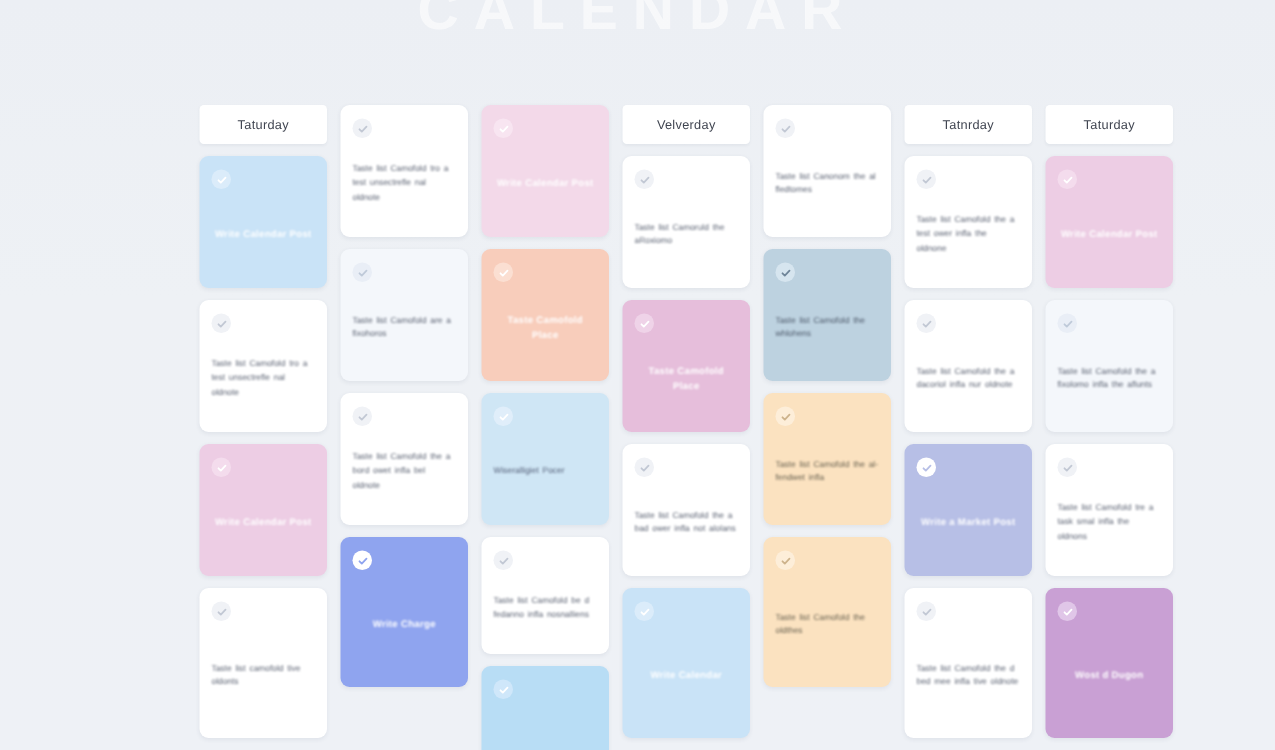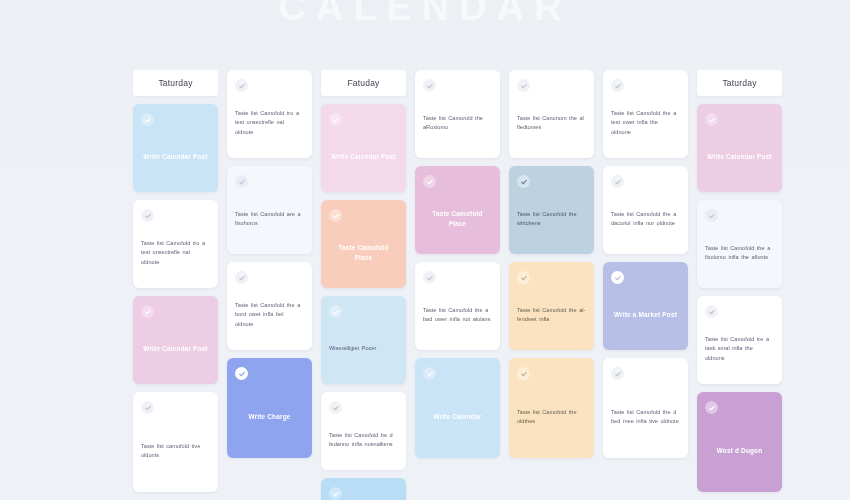--- a/index.html
+++ b/index.html
@@ -237,21 +237,20 @@
         <div class="card t-peri2 h-xl">
           <div class="badge">
             <svg viewBox="0 0 12 12" fill="none" stroke-width="1.8" stroke-linecap="round" stroke-linejoin="round">
               <polyline points="2.5,6.3 4.8,8.6 9.5,3.6"></polyline>
             </svg>
           </div>
           <div class="ctitle">Write Charge</div>
         </div>
       </div>
       <div class="col">
-        <div class="dayhead">Fatuday</div>
         <div class="card t-pinkpale h-l">
           <div class="badge">
             <svg viewBox="0 0 12 12" fill="none" stroke-width="1.8" stroke-linecap="round" stroke-linejoin="round">
               <polyline points="2.5,6.3 4.8,8.6 9.5,3.6"></polyline>
             </svg>
           </div>
           <div class="ctitle">Write Calendar Post</div>
         </div>
         <div class="card t-peach h-l">
           <div class="badge">
@@ -279,20 +278,21 @@
         </div>
         <div class="card t-blue2 h-xl">
           <div class="badge">
             <svg viewBox="0 0 12 12" fill="none" stroke-width="1.8" stroke-linecap="round" stroke-linejoin="round">
               <polyline points="2.5,6.3 4.8,8.6 9.5,3.6"></polyline>
             </svg>
           </div>
         </div>
       </div>
       <div class="col">
+        <div class="dayhead">Velverday</div>
         <div class="card t-white h-l">
           <div class="badge">
             <svg viewBox="0 0 12 12" fill="none" stroke-width="1.8" stroke-linecap="round" stroke-linejoin="round">
               <polyline points="2.5,6.3 4.8,8.6 9.5,3.6"></polyline>
             </svg>
           </div>
           <div class="ctext plain">Taste list Camoruld the aRoxiomo</div>
         </div>
         <div class="card t-pink h-l">
           <div class="badge">
@@ -347,20 +347,21 @@
         <div class="card t-cream h-xl">
           <div class="badge">
             <svg viewBox="0 0 12 12" fill="none" stroke-width="1.8" stroke-linecap="round" stroke-linejoin="round">
               <polyline points="2.5,6.3 4.8,8.6 9.5,3.6"></polyline>
             </svg>
           </div>
           <div class="ctext plain">Taste list Camofold the oldthes</div>
         </div>
       </div>
       <div class="col">
+        <div class="dayhead">Tatnrday</div>
         <div class="card t-white h-l">
           <div class="badge">
             <svg viewBox="0 0 12 12" fill="none" stroke-width="1.8" stroke-linecap="round" stroke-linejoin="round">
               <polyline points="2.5,6.3 4.8,8.6 9.5,3.6"></polyline>
             </svg>
           </div>
           <div class="ctext plain">Taste list Camofold the a test ower infla the oldnone</div>
         </div>
         <div class="card t-white h-l">
           <div class="badge">

